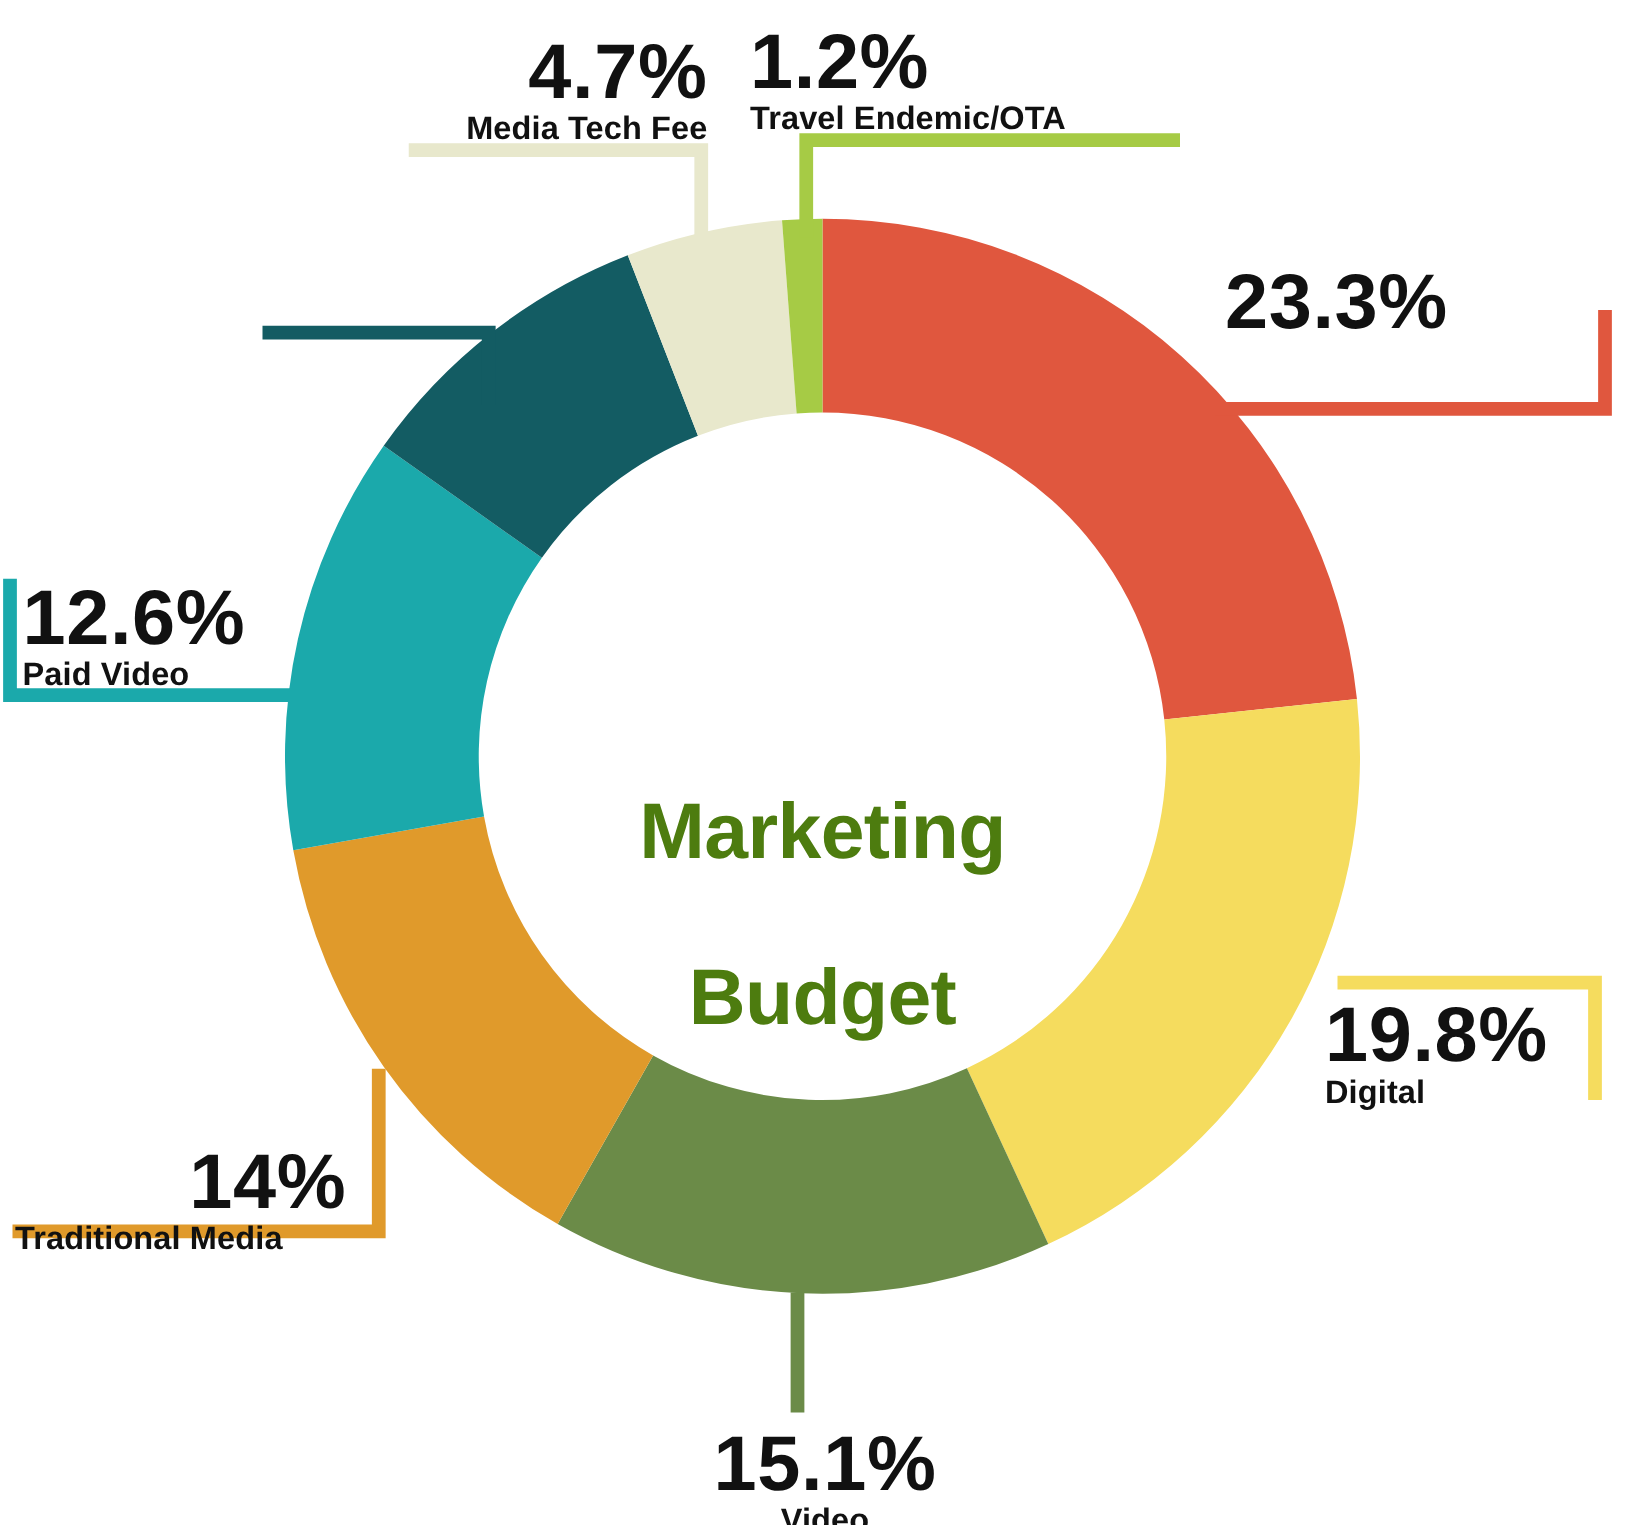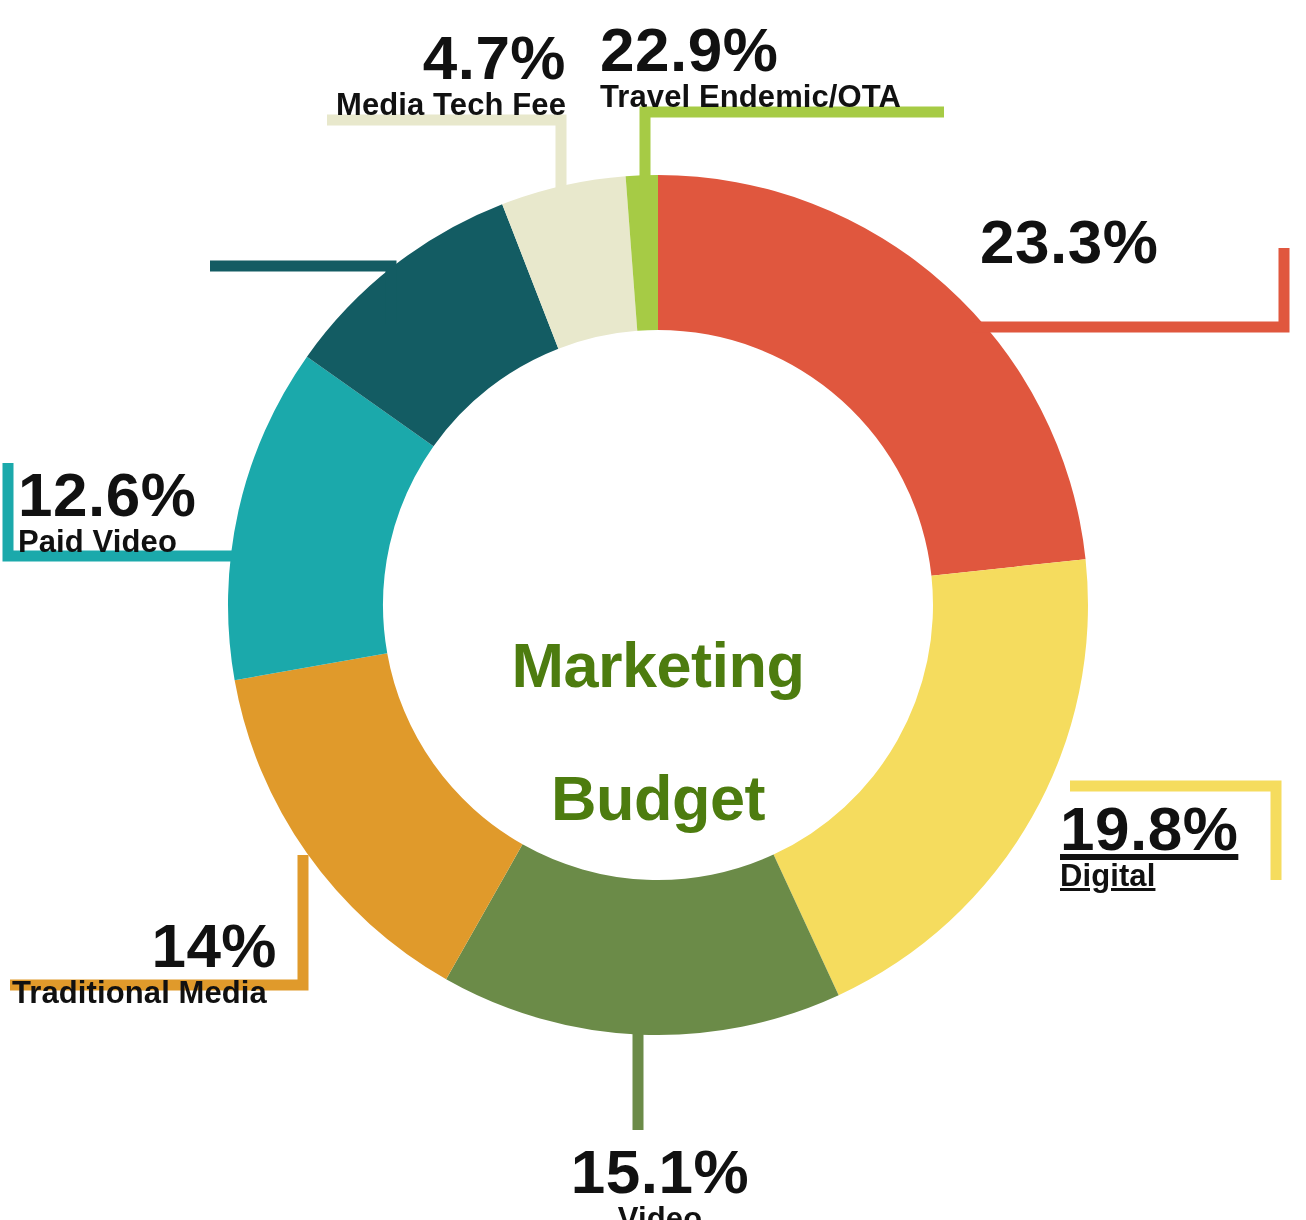--- a/index.html
+++ b/index.html
@@ -44,38 +44,38 @@
     color: #111111;
   }
   .callout .pct {
     font-size: 62px;
     font-weight: 700;
     line-height: 1.02;
     letter-spacing: 0.5px;
     display: block;
   }
   .callout .lbl {
-    font-size: 31px;
+    font-size: 26px;
     font-weight: 700;
     line-height: 1.05;
     letter-spacing: 0.1px;
     display: block;
   }
   .ta-right { text-align: right; }
   .ta-left  { text-align: left; }
   .ta-center{ text-align: center; }
 
   
   #c-travel   { left: 600px;  top: 18px;   width: 360px; }
   #c-mediatech{ left: 276px;  top: 26px;   width: 290px; }
   #c-paidsearch{left: 170px;  top: 155px;  width: 240px; }
   #c-paidsocial{left: 18px;   top: 463px;  width: 190px; }
   #c-traditional{left: 12px;  top: 880px;  width: 265px; margin-top: 34px; }
   #c-video    { left: 545px;  top: 1140px; width: 230px; }
-  #c-digital  { left: 1060px; top: 797px;  width: 200px; text-decoration: underline; }
+  #c-digital  { left: 1060px; top: 797px;  width: 200px; }
   #c-addressable{left: 980px; top: 210px;  width: 300px; }
 </style>
 </head>
 <body>
 
 <div id="canvas">
 
   <svg id="chart-svg" viewBox="0 0 1306 1220">
     <g>
       <path id="seg-addressable_digital" d="M 658.00 175.00 A 430 430 0 0 1 1085.55 559.16 L 931.43 575.68 A 275 275 0 0 0 658.00 330.00 Z" fill="#E0573E"></path>
@@ -98,21 +98,21 @@
       <polyline id="ll-addressable_digital" fill="none" stroke-width="11" points="972,327 1284,327 1284,248" stroke="#E0573E"></polyline>
     </g>
   </svg>
 
   <div class="center-title">
     <span>Marketing</span><br>
     <span>Budget</span>
   </div>
 
   <div class="callout ta-left" id="c-travel">
-    <span class="pct">22.9%</span>
+    <span class="pct">1.2%</span>
     <span class="lbl">Travel Endemic/OTA</span>
   </div>
 
   <div class="callout ta-right" id="c-mediatech">
     <span class="pct">4.7%</span>
     <span class="lbl">Media Tech Fee</span>
   </div>
 
   <div class="callout ta-right" id="c-paidsearch">
   </div>

